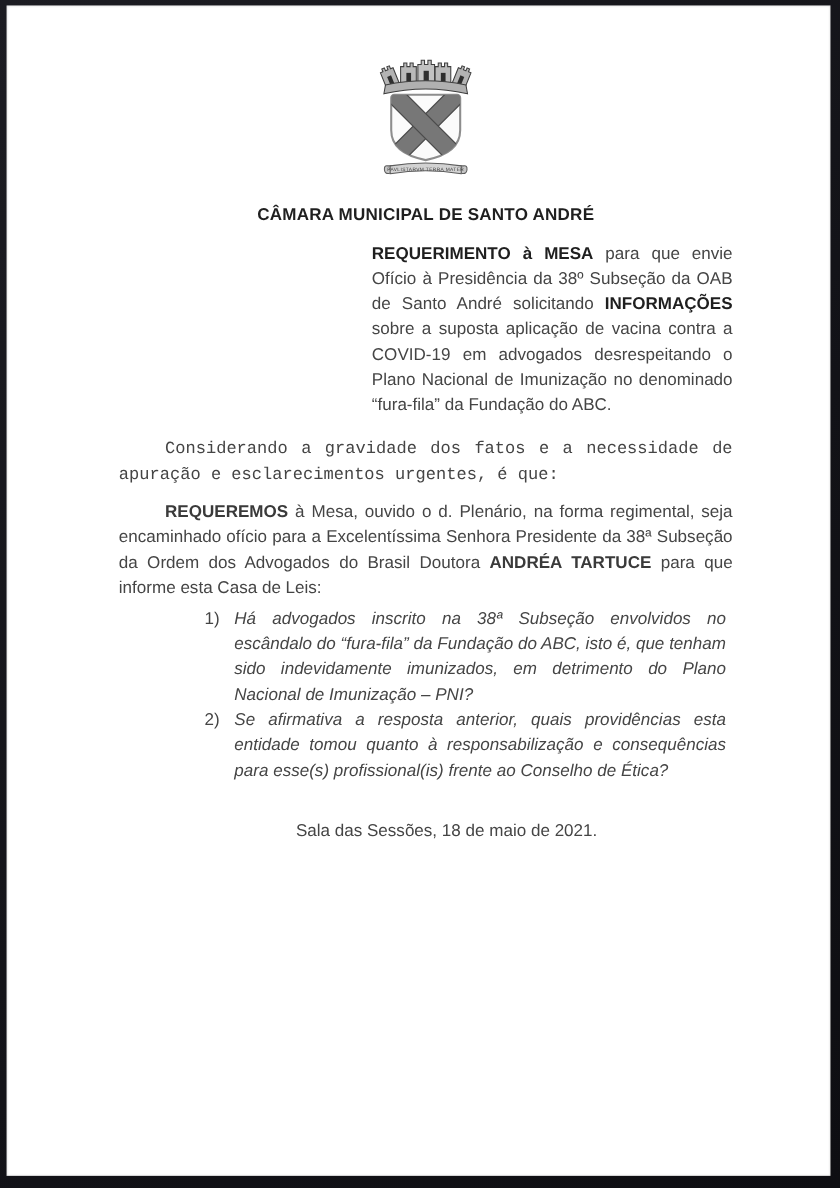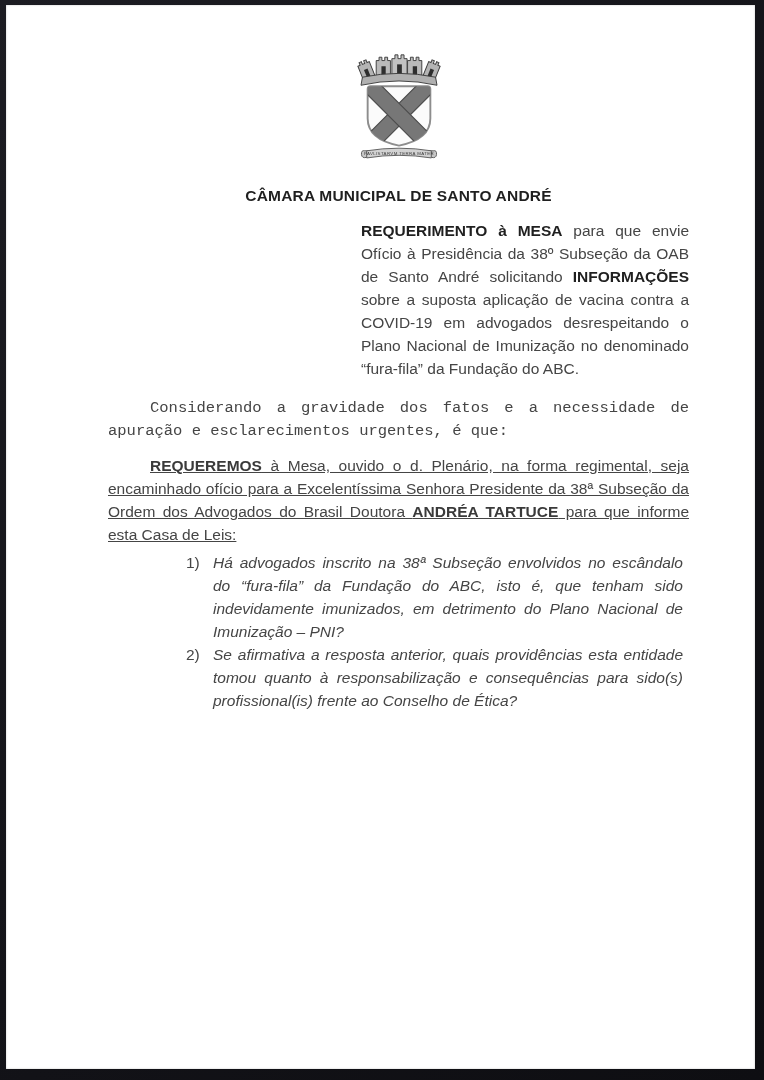--- a/index.html
+++ b/index.html
@@ -18,21 +18,21 @@
     width: 100%;
     height: 100%;
     background: #ffffff;
     color: #454545;
     font-size: 15.5px;
     line-height: 23px;
     overflow: hidden;
     box-shadow: inset 0 0 2px rgba(0,0,0,.25);
   }
   .content {
-    padding: 0 66px 0 102px;
+    padding: 0 89px 0 102px;
   }
   .emblem {
     display: block;
     margin: 47px auto 0;
     width: 118px;
     height: 114px;
   }
   .doc-title {
     margin-top: 21px;
     text-align: center;
@@ -49,21 +49,21 @@
     text-justify: inter-word;
   }
   .salutation { margin-top: 37px; }
   .para {
     text-align: justify;
     text-justify: inter-word;
     text-indent: 42px;
   }
   .p1 { margin-top: 50px; }
   .p2 { margin-top: 17px; font-family: Liberation Mono, monospace; }
-  .p3 { margin-top: 11px; text-decoration: underline; }
+  .p3 { margin-top: 11px; }
   b { color: #3a3a3a; }
   .doc-title, .summary b { color: #1f1f1f; }
   .qlist {
     margin: 5px 6px 0 78px;
     list-style: none;
   }
   .qitem {
     display: flex;
     align-items: flex-start;
   }
@@ -146,20 +146,21 @@
 
       <p class="para p3"><b>REQUEREMOS</b><span> à Mesa, ouvido o d. Plenário, na forma regimental, seja encaminhado ofício para a Excelentíssima Senhora Presidente da 38ª Subseção da Ordem dos Advogados do Brasil Doutora </span><b>ANDRÉA TARTUCE</b><span> para que informe esta Casa de Leis:</span></p>
 
       <ol class="qlist">
         <li class="qitem">
           <span class="qnum">1)</span>
           <span class="qtext">Há advogados inscrito na 38ª Subseção envolvidos no escândalo do “fura-fila” da Fundação do ABC, isto é, que tenham sido indevidamente imunizados, em detrimento do Plano Nacional de Imunização – PNI?</span>
         </li>
         <li class="qitem">
           <span class="qnum">2)</span>
-          <span class="qtext">Se afirmativa a resposta anterior, quais providências esta entidade tomou quanto à responsabilização e consequências para sido(s) profissional(is) frente ao Conselho de Ética?</span>
+          <span class="qtext">Se afirmativa a resposta anterior, quais providências esta entidade tomou quanto à responsabilização e consequências para esse(s) profissional(is) frente ao Conselho de Ética?</span>
         </li>
       </ol>
 
+      <p class="closing">Sala das Sessões, 18 de maio de 2021.</p>
 
     </div>
   </div>
 </div>
 
 </body></html>

